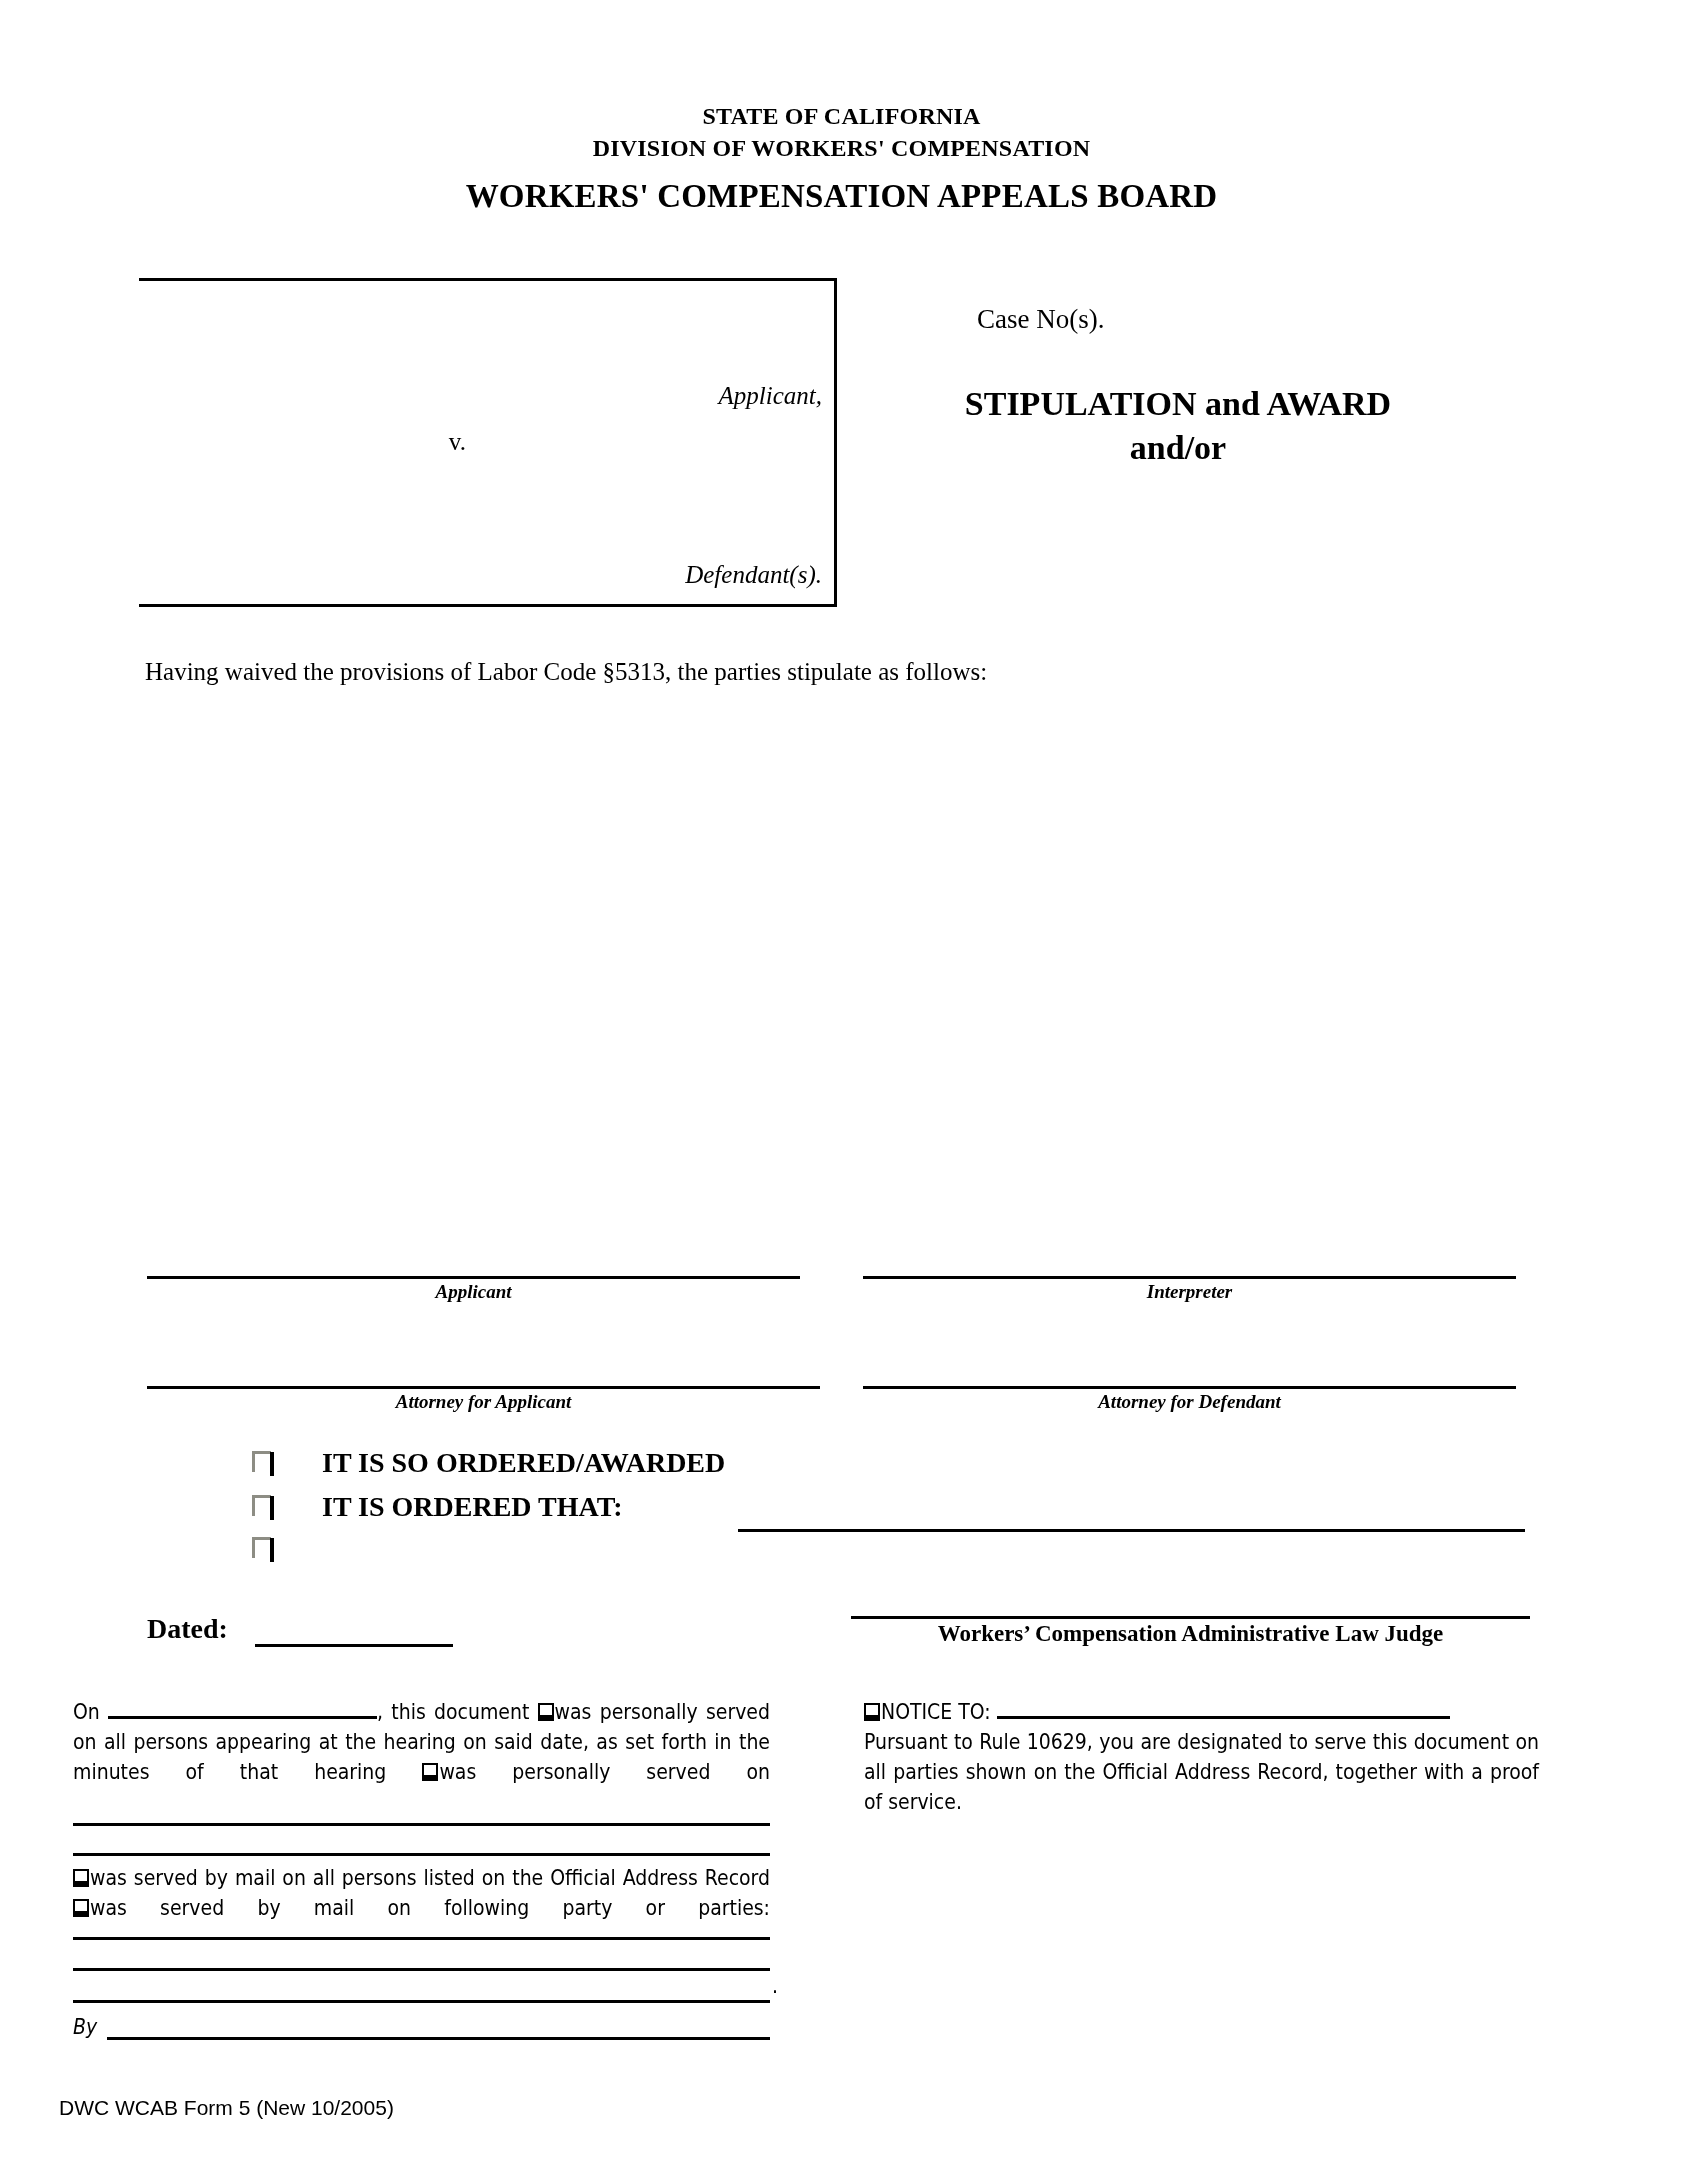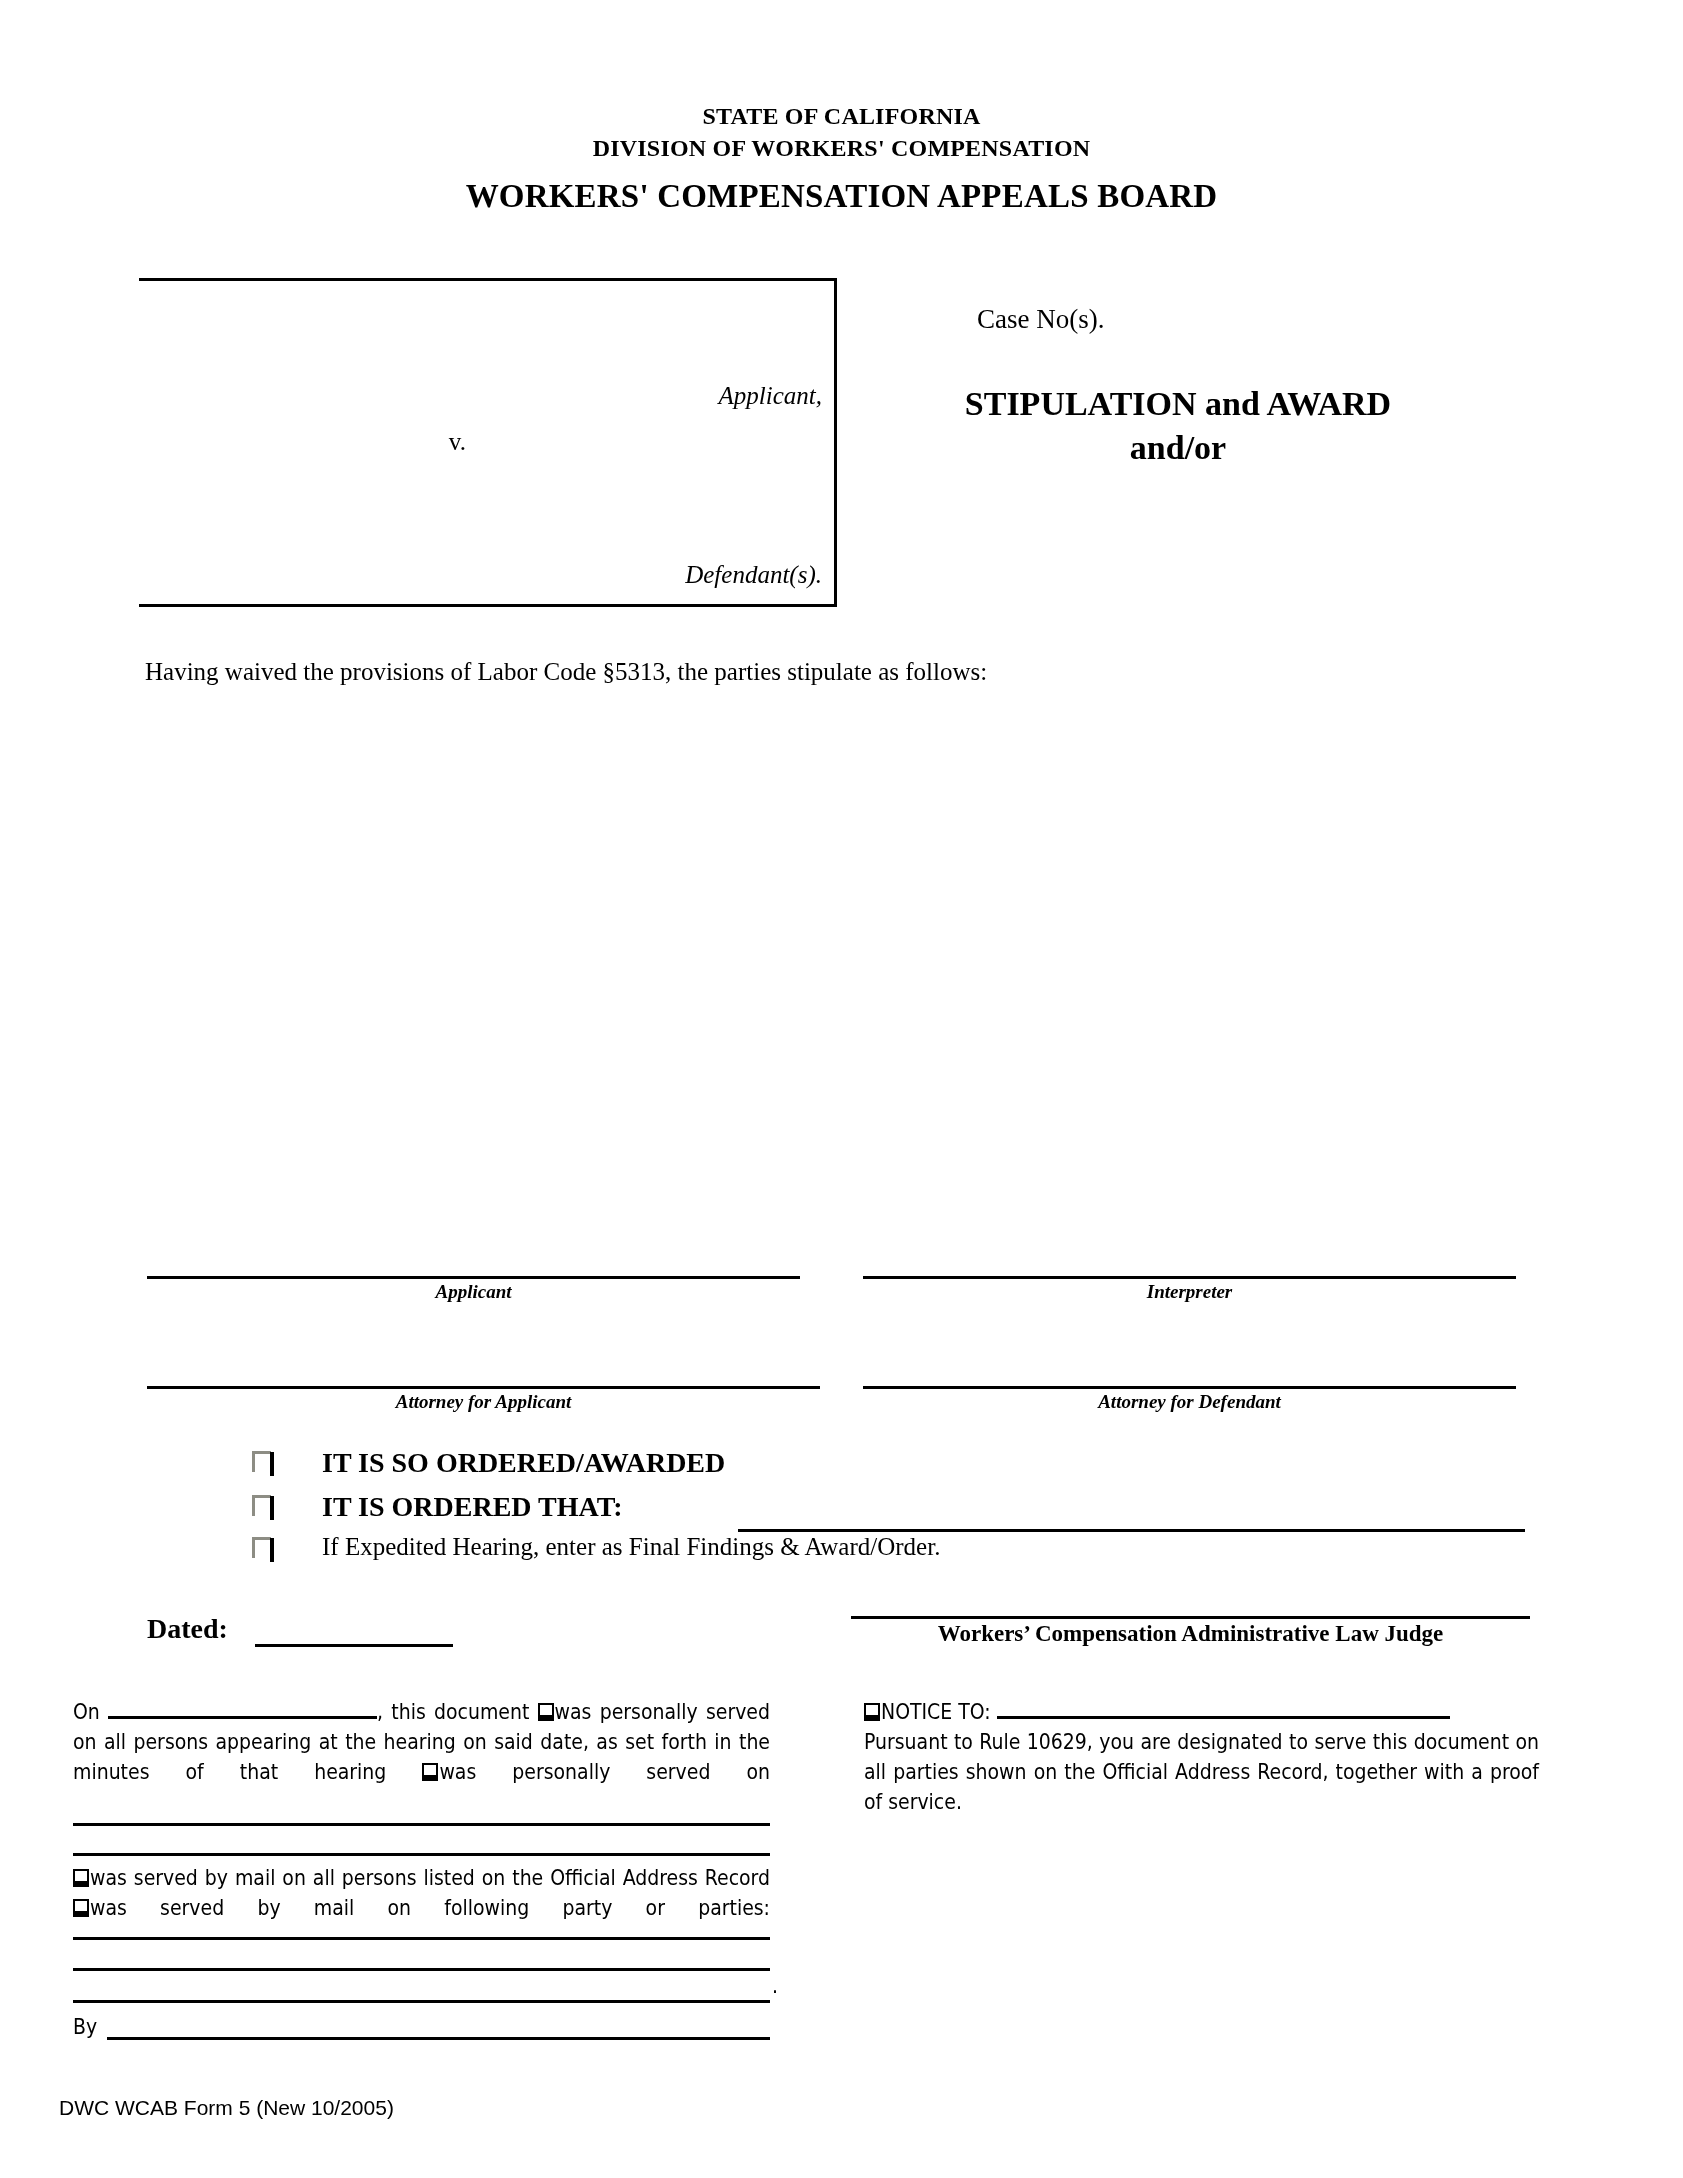--- a/index.html
+++ b/index.html
@@ -272,20 +272,21 @@
     top: 1974px;
     font-family: "DejaVu Sans Condensed", "Liberation Sans", sans-serif;
     font-size: 21px;
   }
   #by-label {
     position: absolute;
     left: 73px;
     top: 2015px;
     font-family: "DejaVu Sans Condensed", "Liberation Sans", sans-serif;
     font-size: 21px;
+    font-style: italic;
   }
 
   
   #footer {
     position: absolute;
     left: 59px;
     top: 2096px;
     font-family: "Liberation Sans", "DejaVu Sans", sans-serif;
     font-size: 21px;
   }
@@ -342,21 +343,20 @@
   <span class="order-label order-bold">IT IS ORDERED THAT:</span>
 </div>
 <div id="order-blank-line"></div>
 
 <div class="order-row" id="order-row-3">
   <span class="wd-checkbox">
     <i class="t"></i>
       <i class="l"></i>
       <i class="r"></i>
   </span>
-  <span class="order-label order-plain">If Expedited Hearing, enter as Final Findings &amp; Award/Order.</span>
 </div>
 
 <div id="dated-label">Dated:</div>
 <div id="dated-blank"></div>
 
 <div id="judge-line"></div>
 <div id="judge-label">Workers’ Compensation Administrative Law Judge</div>
 
 <div class="pos" id="pos-left">
   <p class="jst"><span>On</span>

